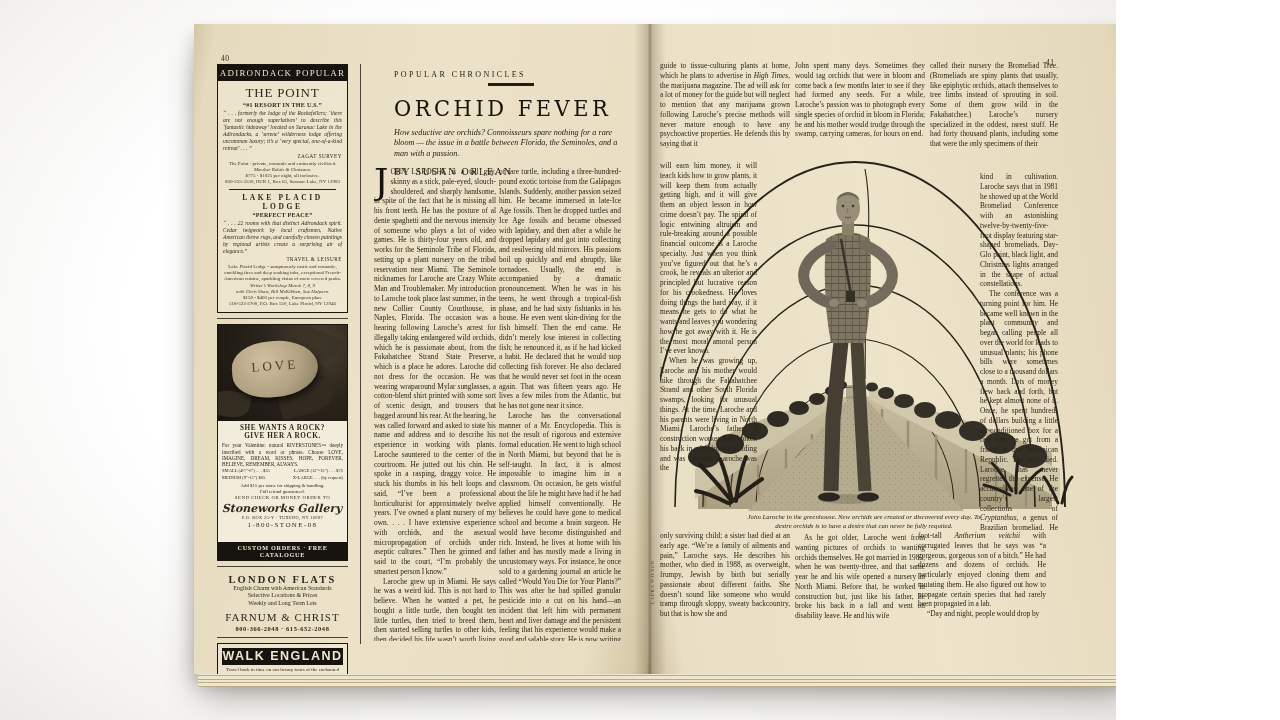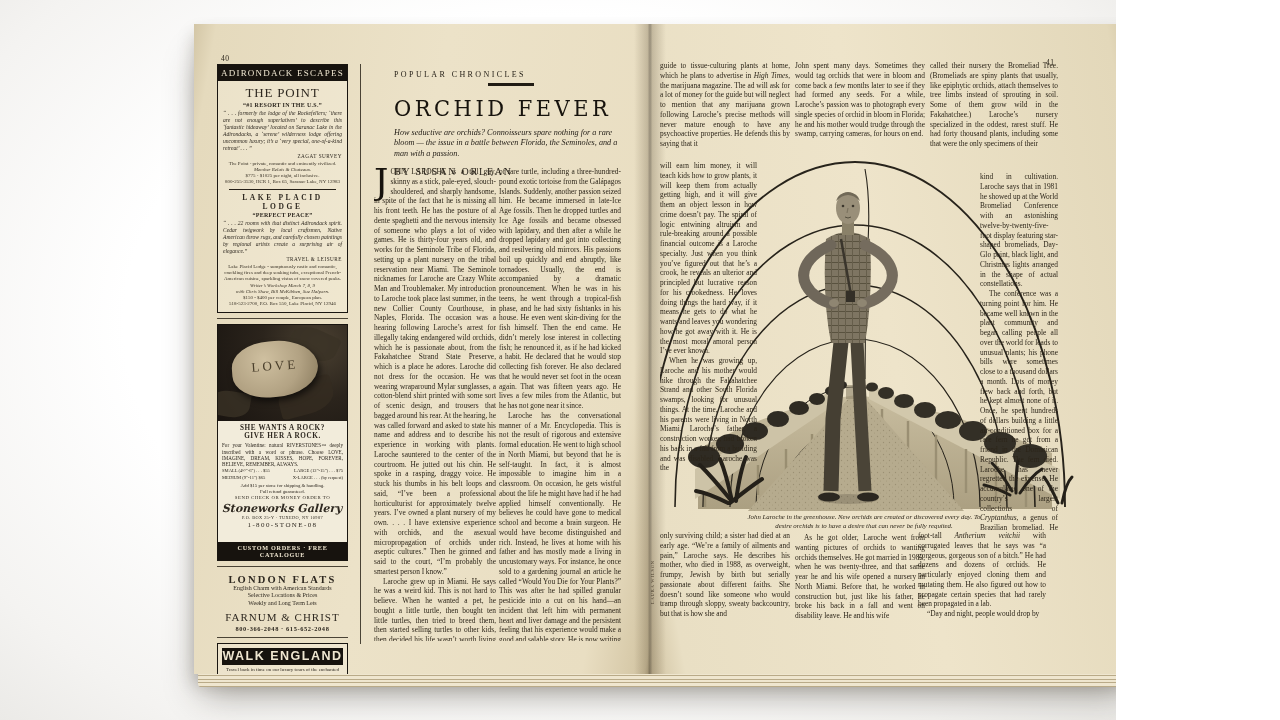--- a/index.html
+++ b/index.html
@@ -104,21 +104,21 @@
     <div class="edge-bottom"></div>
     <div class="edge-right"></div>
 
     <div class="page page-left">
       <div class="pagenum" style="left:27px;top:30px;">40</div>
       <div class="col-rule"></div>
 
       <div class="ads-col">
 
         <div class="adbox">
-          <div class="blackbar ad-adk-header">ADIRONDACK ESCAPES</div>
+          <div class="blackbar ad-adk-header">ADIRONDACK POPULAR</div>
           <div class="ad-adk-body">
             <div class="adk-title">THE POINT</div>
             <div class="adk-sub">“#1 RESORT IN THE U.S.”</div>
             <div class="adk-quote">“ . . . formerly the lodge of the Rockefellers; ‘there are not enough superlatives’ to describe this ‘fantastic hideaway’ located on Saranac Lake in the Adirondacks, a ‘serene’ wilderness lodge offering uncommon luxury; it’s a ‘very special, one-of-a-kind retreat’ . . . ”</div>
             <div class="adk-src">ZAGAT SURVEY</div>
             <div class="adk-fine">
               <div>The Point - private, romantic and eminently civilized.</div>
               <div class="adk-fine-i">Member Relais &amp; Chateaux.</div>
               <div>$775 - $1025 per night, all inclusive.</div>
               <div>800-255-3530, HCR 1, Box 65, Saranac Lake, NY 12983</div>

